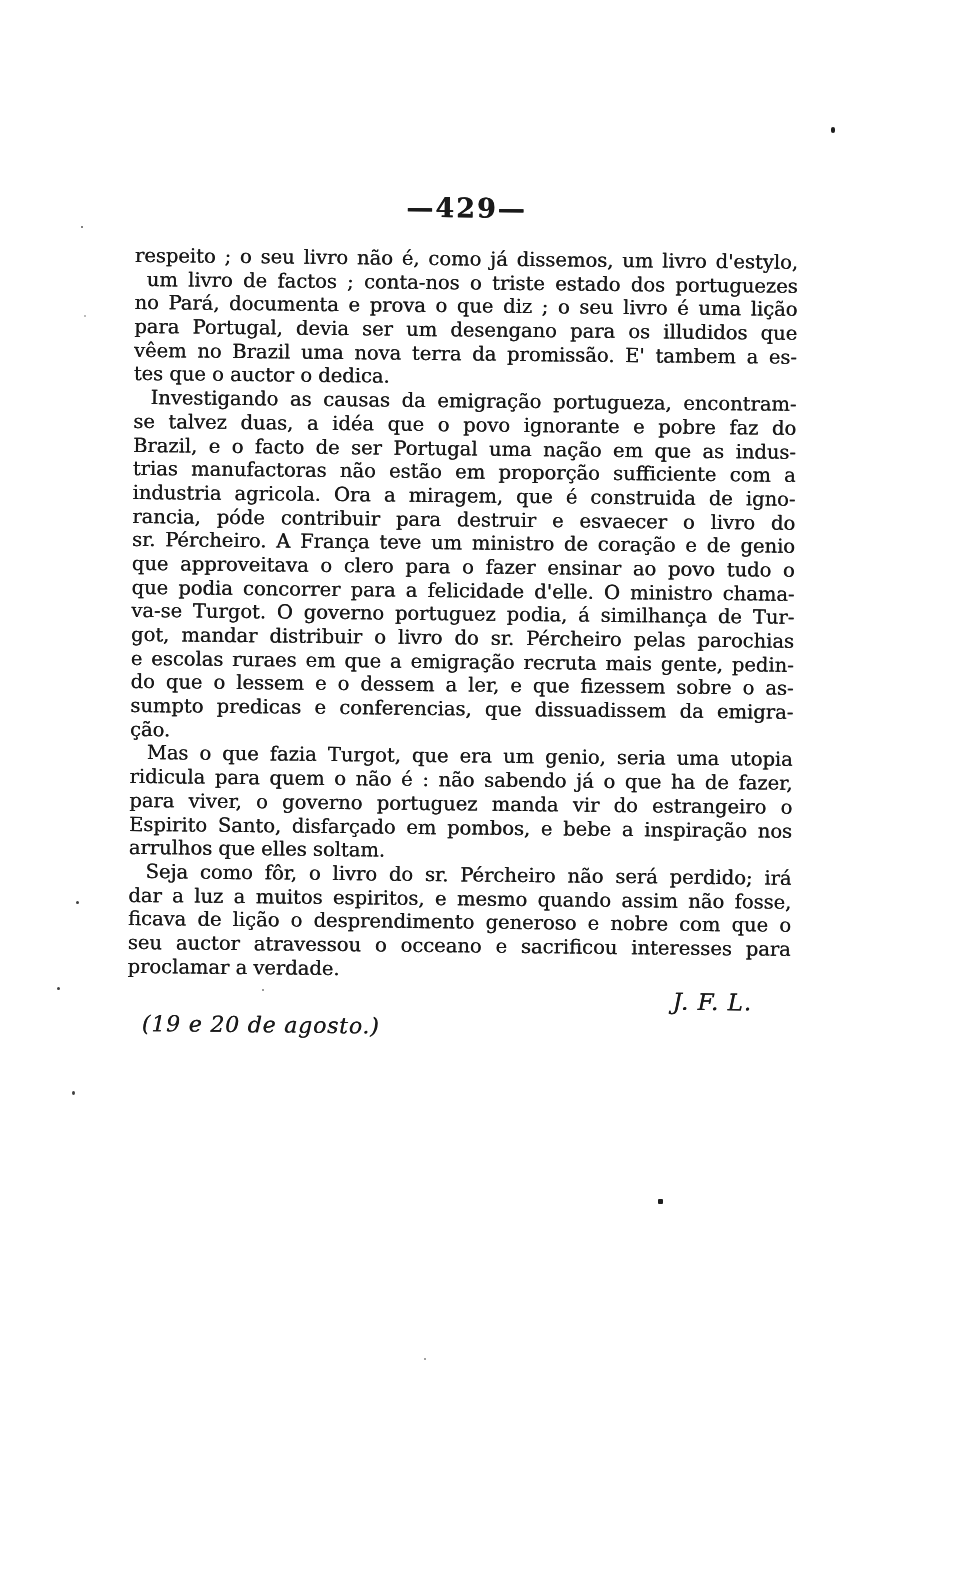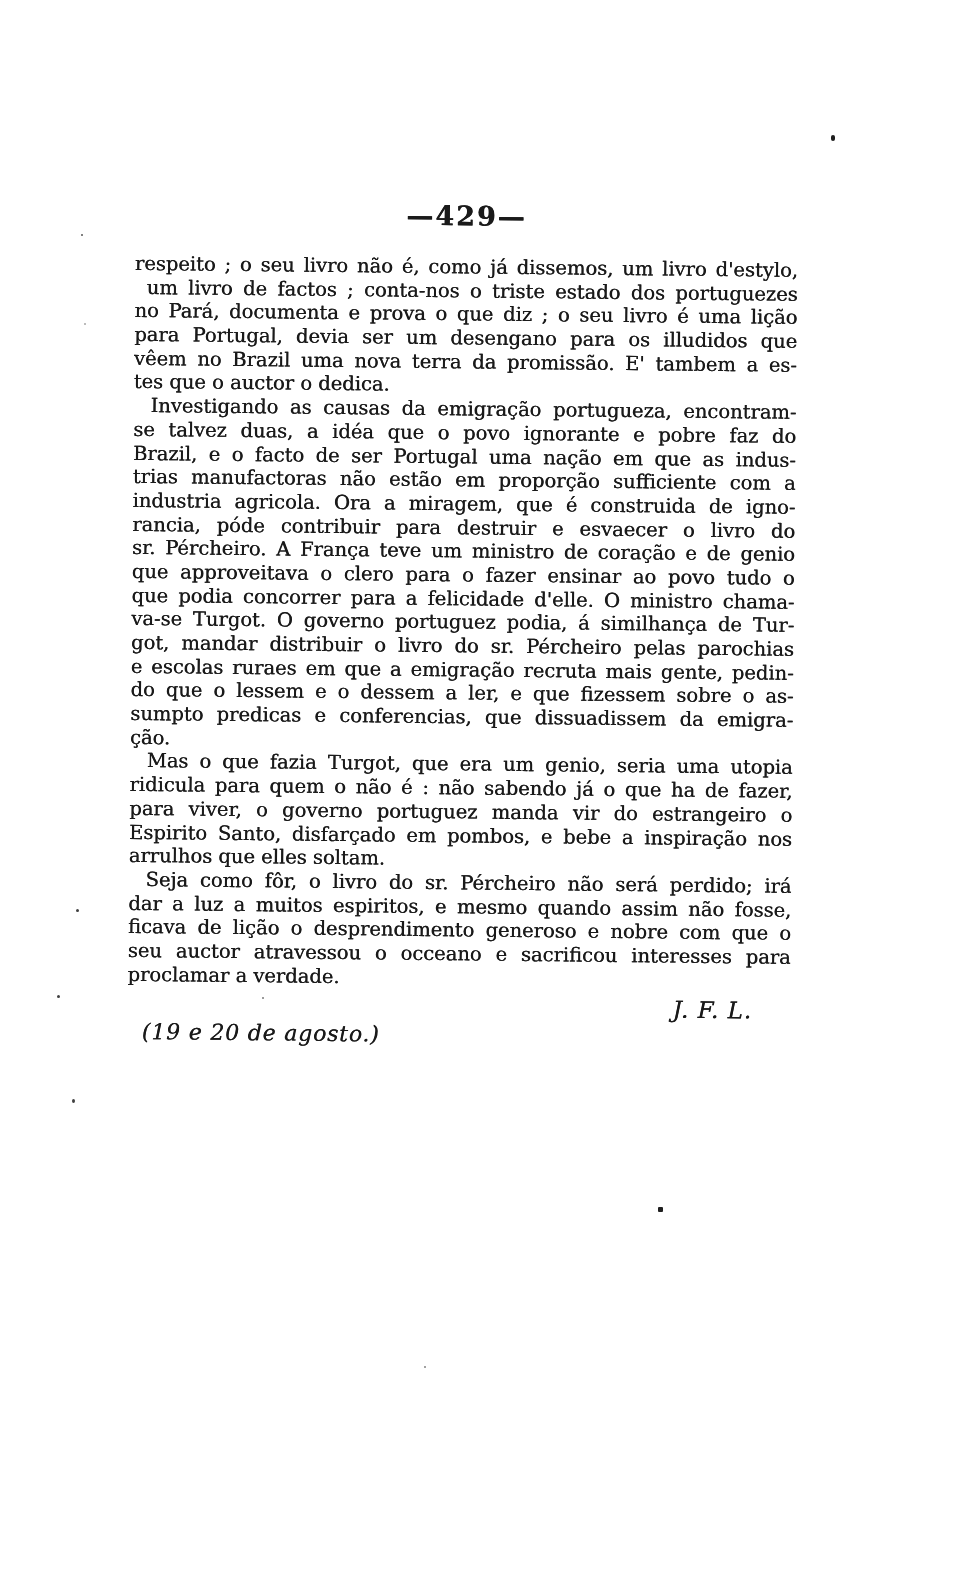--- a/index.html
+++ b/index.html
@@ -5,21 +5,21 @@
   html, body { margin: 0; padding: 0; }
   body {
     width: 960px;
     height: 1573px;
     background: #ffffff;
     color: #1a1a1a;
     font-family: "DejaVu Serif", "Liberation Serif", serif;
     position: relative;
     overflow: hidden;
   }
-  .sheet { position: absolute; inset: 0; margin-top: 8px; }
+  .sheet { position: absolute; inset: 0; }
   
   .tilt {
     position: absolute; inset: 0;
     transform: rotate(0.6deg);
     transform-origin: 140px 250px;
   }
   .page-number {
     position: absolute;
     top: 189px; left: 0; width: 932px;
     text-align: center;

